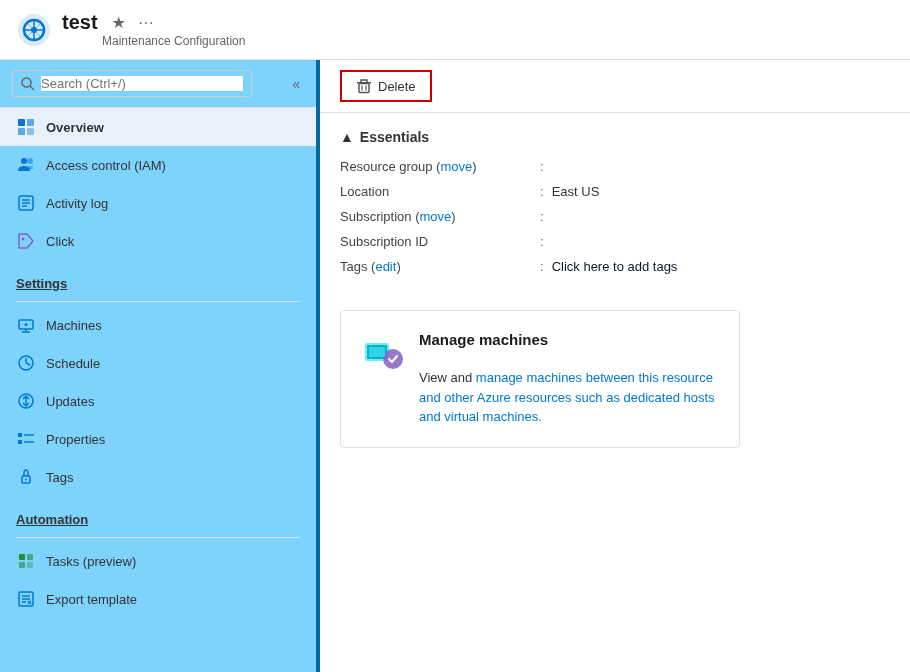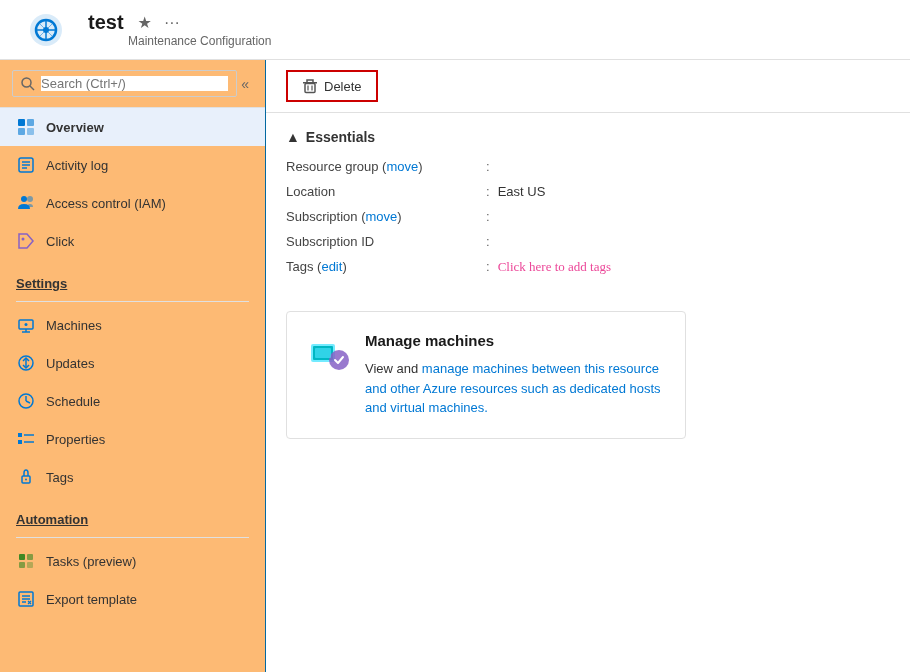--- a/index.html
+++ b/index.html
@@ -1,29 +1,29 @@
 <!DOCTYPE html>
 <html><head>
   <meta charset="utf-8">
   <style>
     * { box-sizing: border-box; margin: 0; padding: 0; }
     body { font-family: 'Segoe UI', Arial, sans-serif; font-size: 13px; color: #333; background: #fff; display: flex; flex-direction: column; height: 672px; width: 910px; overflow: hidden; }
 
     
-    .header { display: flex; align-items: center; padding: 8px 28px; border-bottom: 1px solid #e0e0e0; height: 60px; flex-shrink: 0; gap: 14px; }
+    .header { display: flex; align-items: center; padding: 8px 16px; border-bottom: 1px solid #e0e0e0; height: 60px; flex-shrink: 0; }
     .header-icon { width: 36px; height: 36px; margin-right: 10px; flex-shrink: 0; }
     .header-title { font-size: 20px; font-weight: 600; color: #1a1a1a; }
     .header-star { color: #666; font-size: 16px; margin-left: 8px; cursor: pointer; }
     .header-dots { color: #666; font-size: 16px; margin-left: 6px; cursor: pointer; }
 
     
     .layout { display: flex; flex: 1; overflow: hidden; }
 
     
-    .sidebar { width: 266px; border-right: 1px solid #0369a1; overflow-y: auto; flex-shrink: 0; background: #fdba74; }
+    .sidebar { width: 320px; border-right: 4px solid #0369a1; overflow-y: auto; flex-shrink: 0; background: #7dd3fc; }
     .search-bar { padding: 10px 12px; border-bottom: 1px solid #e0e0e0; display: flex; align-items: center; justify-content: space-between; }
     .search-input-wrapper { display: flex; align-items: center; border: 1px solid #ccc; border-radius: 2px; padding: 5px 8px; width: 240px; }
     .search-input-wrapper input { border: none; outline: none; font-size: 13px; width: 100%; color: #333; }
     .search-collapse { color: #666; font-size: 14px; cursor: pointer; padding: 4px; }
 
     .nav-item { display: flex; align-items: center; padding: 9px 16px; cursor: pointer; color: #333; font-size: 13px; }
     .nav-item.active { background: #e8f0fb; font-weight: bold; }
     .nav-item .nav-icon { width: 20px; height: 20px; margin-right: 10px; flex-shrink: 0; display: flex; align-items: center; justify-content: center; }
     .nav-section-label { padding: 16px 16px 6px 16px; font-size: 13px; font-weight: 600; color: #333; text-decoration: underline; }
     .nav-divider { border: none; border-top: 1px solid #e0e0e0; margin: 4px 16px; }
@@ -33,26 +33,26 @@
     .toolbar { padding: 10px 20px; border-bottom: 1px solid #e0e0e0; display: flex; align-items: flex-start; gap: 8px; }
     .delete-btn { display: flex; align-items: center; gap: 6px; border: 2px solid #c00; padding: 6px 14px; background: #fff; cursor: pointer; font-size: 13px; color: #333; font-weight: 500; }
 
     .essentials { padding: 16px 20px; }
     .essentials-header { display: flex; align-items: center; gap: 6px; font-size: 14px; font-weight: 600; margin-bottom: 14px; color: #333; }
 
     .essentials-row { display: flex; align-items: baseline; margin-bottom: 10px; }
     .essentials-label { width: 200px; color: #444; font-size: 13px; flex-shrink: 0; }
     .essentials-label a { color: #0078d4; text-decoration: none; }
     .essentials-value { color: #333; font-size: 13px; display: flex; align-items: center; gap: 4px; }
-    .essentials-value a { color: #ec4899; text-decoration: none; font-family: Liberation Serif, serif; }
+    .essentials-value a { color: #0f172a; text-decoration: none; }
     .essentials-colon { color: #666; margin-right: 8px; }
 
     .manage-card { margin: 10px 20px; border: 1px solid #e0e0e0; border-radius: 4px; padding: 20px; display: flex; align-items: flex-start; gap: 14px; max-width: 400px; }
     .manage-card-icon { width: 44px; height: 44px; flex-shrink: 0; }
-    .manage-card-title { font-size: 15px; font-weight: 700; margin-bottom: 10px; color: #1a1a1a; }
+    .manage-card-title { font-size: 15px; font-weight: 700; margin-bottom: 20px; color: #1a1a1a; }
     .manage-card-text { font-size: 13px; color: #333; line-height: 1.5; }
     .manage-card-text span.blue { color: #0078d4; }
 
     
     .manage-icon-svg { width: 44px; height: 44px; }
   </style>
 </head>
 <body>
 
 <div class="header">
@@ -100,44 +100,44 @@
           <rect x="1" y="10" width="7" height="7" fill="#0078d4" rx="1" opacity="0.6"></rect>
           <rect x="10" y="10" width="7" height="7" fill="#0078d4" rx="1" opacity="0.4"></rect>
         </svg>
       </span>
       <span>Overview</span>
     </div>
 
     <div class="nav-item">
       <span class="nav-icon">
         <svg width="18" height="18" viewBox="0 0 18 18">
+          <circle cx="7" cy="5" r="3" fill="#0078d4"></circle>
+          <circle cx="13" cy="5" r="3" fill="#0078d4" opacity="0.5"></circle>
+          <path d="M1 15 Q1 10 7 10 Q13 10 13 15" fill="#0078d4"></path>
+          <path d="M10 13 Q10 10 13 10 Q16 10 16 13" fill="#0078d4" opacity="0.5"></path>
+        </svg>
+      </span>
+      <span>Access control (IAM)</span>
+    </div>
+
+    <div class="nav-item">
+      <span class="nav-icon">
+        <svg width="18" height="18" viewBox="0 0 18 18">
           <rect x="2" y="2" width="14" height="14" rx="2" fill="none" stroke="#0078d4" stroke-width="1.5"></rect>
           <line x1="5" y1="6" x2="13" y2="6" stroke="#0078d4" stroke-width="1.5"></line>
           <line x1="5" y1="9" x2="13" y2="9" stroke="#0078d4" stroke-width="1.5"></line>
           <line x1="5" y1="12" x2="10" y2="12" stroke="#0078d4" stroke-width="1.5"></line>
         </svg>
       </span>
       <span>Activity log</span>
     </div>
 
     <div class="nav-item">
       <span class="nav-icon">
         <svg width="18" height="18" viewBox="0 0 18 18">
-          <circle cx="7" cy="5" r="3" fill="#0078d4"></circle>
-          <circle cx="13" cy="5" r="3" fill="#0078d4" opacity="0.5"></circle>
-          <path d="M1 15 Q1 10 7 10 Q13 10 13 15" fill="#0078d4"></path>
-          <path d="M10 13 Q10 10 13 10 Q16 10 16 13" fill="#0078d4" opacity="0.5"></path>
-        </svg>
-      </span>
-      <span>Access control (IAM)</span>
-    </div>
-
-    <div class="nav-item">
-      <span class="nav-icon">
-        <svg width="18" height="18" viewBox="0 0 18 18">
           <path d="M2 2 L10 2 L16 9 L10 16 L2 16 Z" fill="none" stroke="#8661c5" stroke-width="1.5" rx="1"></path>
           <circle cx="6" cy="7" r="1.5" fill="#8661c5"></circle>
         </svg>
       </span>
       <span>Click</span>
     </div>
 
     <div class="nav-section-label">Settings</div>
     <hr class="nav-divider">
 
@@ -150,37 +150,37 @@
           <circle cx="9" cy="8.5" r="1.5" fill="#0078d4"></circle>
         </svg>
       </span>
       <span>Machines</span>
     </div>
 
     <div class="nav-item">
       <span class="nav-icon">
         <svg width="18" height="18" viewBox="0 0 18 18">
           <circle cx="9" cy="9" r="7" fill="none" stroke="#0078d4" stroke-width="1.5"></circle>
+          <line x1="9" y1="4" x2="9" y2="9" stroke="#0078d4" stroke-width="1.5"></line>
+          <line x1="9" y1="9" x2="13" y2="11" stroke="#0078d4" stroke-width="1.5"></line>
+        </svg>
+      </span>
+      <span>Schedule</span>
+    </div>
+
+    <div class="nav-item">
+      <span class="nav-icon">
+        <svg width="18" height="18" viewBox="0 0 18 18">
+          <circle cx="9" cy="9" r="7" fill="none" stroke="#0078d4" stroke-width="1.5"></circle>
           <path d="M6 7 L9 4 L12 7" fill="none" stroke="#0078d4" stroke-width="1.5"></path>
           <path d="M12 11 L9 14 L6 11" fill="none" stroke="#0078d4" stroke-width="1.5"></path>
           <line x1="9" y1="4" x2="9" y2="14" stroke="#0078d4" stroke-width="1.5"></line>
         </svg>
       </span>
       <span>Updates</span>
-    </div>
-
-    <div class="nav-item">
-      <span class="nav-icon">
-        <svg width="18" height="18" viewBox="0 0 18 18">
-          <circle cx="9" cy="9" r="7" fill="none" stroke="#0078d4" stroke-width="1.5"></circle>
-          <line x1="9" y1="4" x2="9" y2="9" stroke="#0078d4" stroke-width="1.5"></line>
-          <line x1="9" y1="9" x2="13" y2="11" stroke="#0078d4" stroke-width="1.5"></line>
-        </svg>
-      </span>
-      <span>Schedule</span>
     </div>
 
     <div class="nav-item">
       <span class="nav-icon">
         <svg width="18" height="18" viewBox="0 0 18 18">
           <rect x="1" y="3" width="4" height="4" fill="#0078d4"></rect>
           <rect x="1" y="10" width="4" height="4" fill="#0078d4"></rect>
           <line x1="7" y1="5" x2="17" y2="5" stroke="#0078d4" stroke-width="1.5"></line>
           <line x1="7" y1="12" x2="17" y2="12" stroke="#0078d4" stroke-width="1.5"></line>
         </svg>

